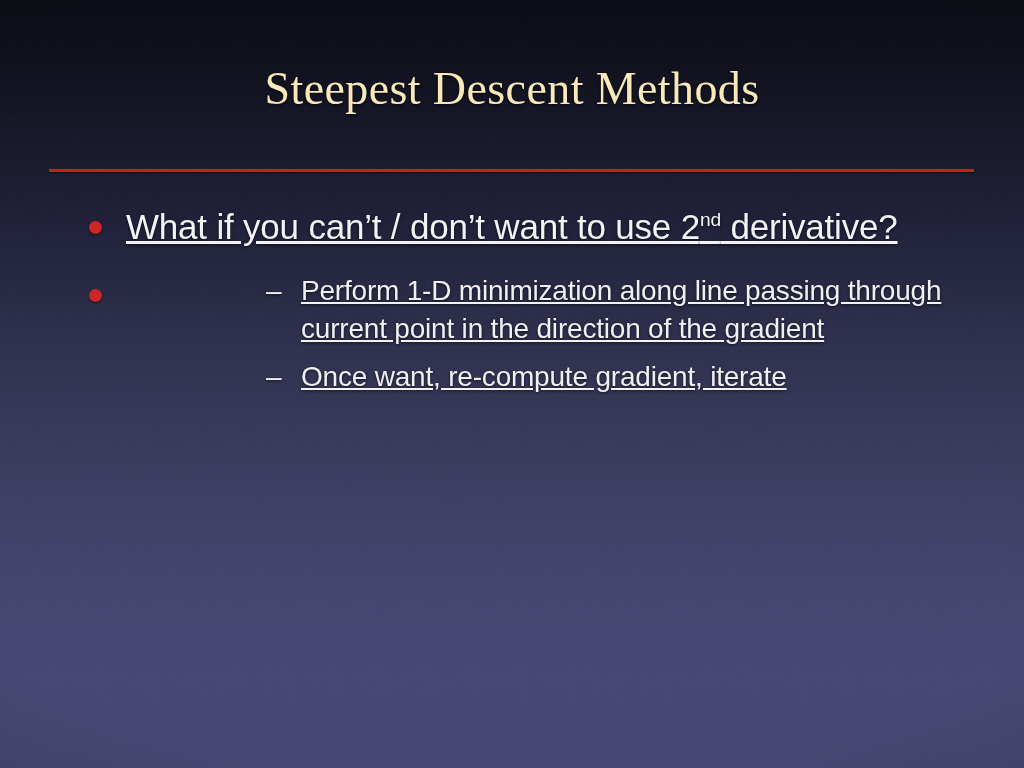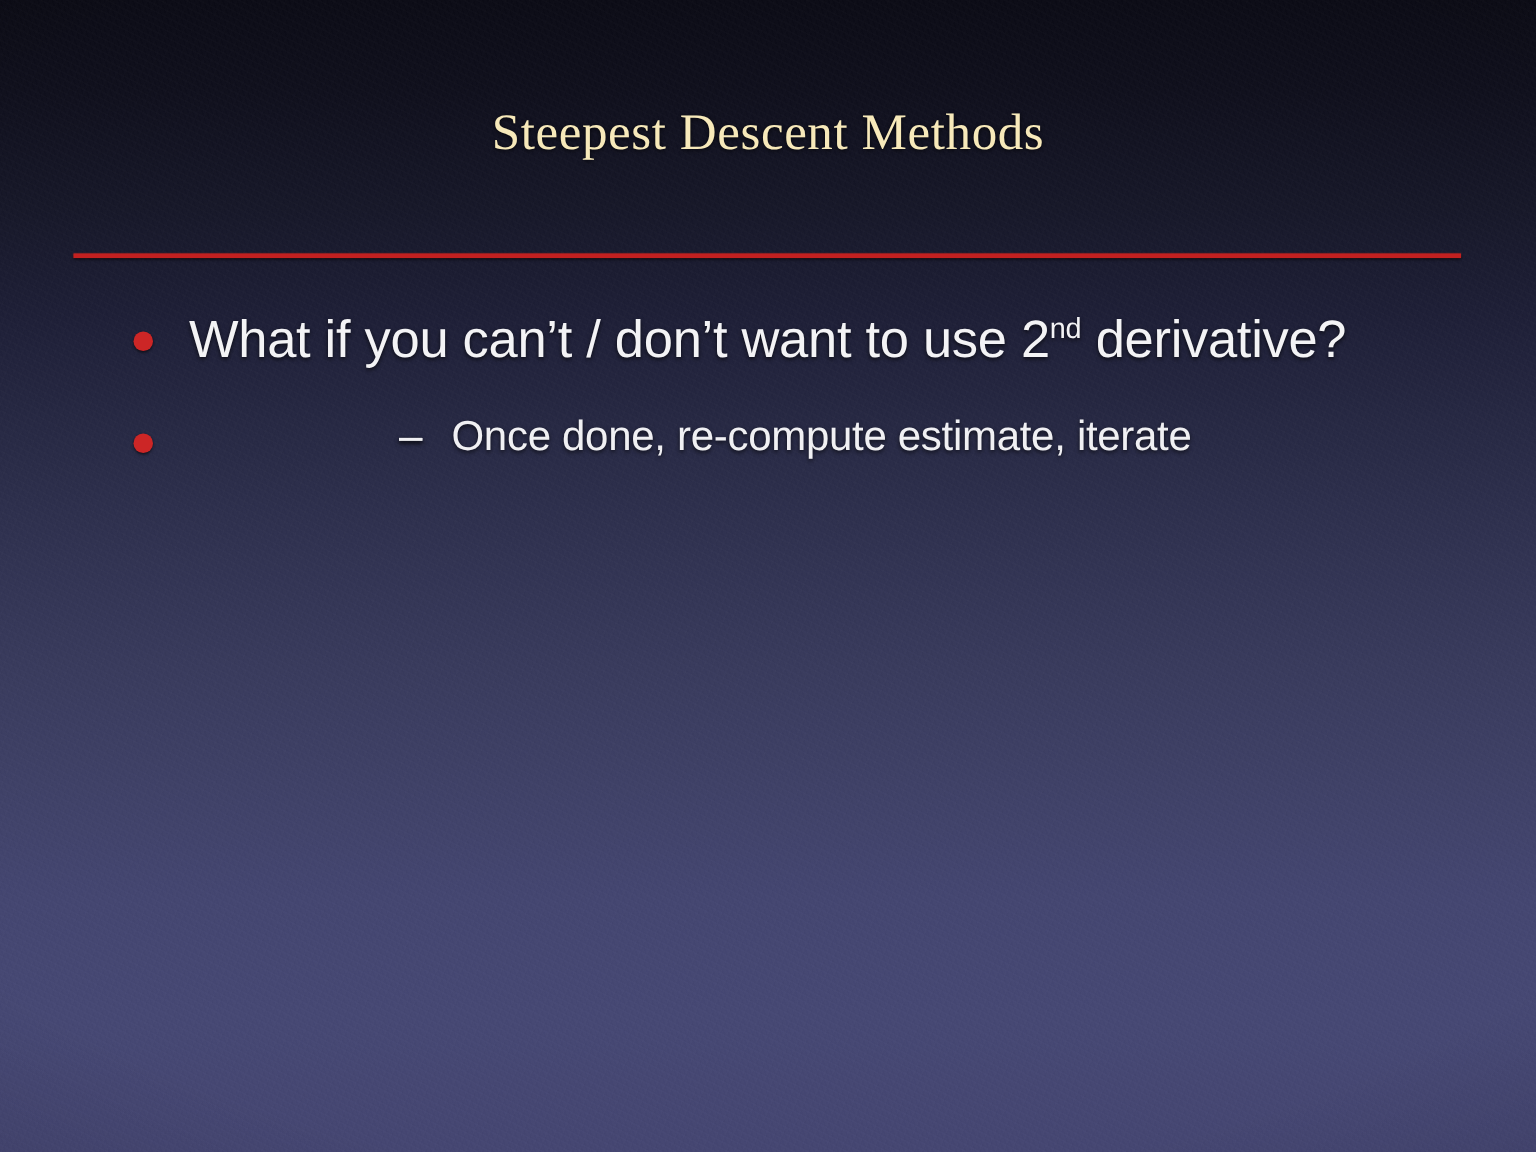--- a/index.html
+++ b/index.html
@@ -83,21 +83,21 @@
   }
 
   
   .title {
     position: absolute;
     top: 62px;
     left: 0;
     width: 1024px;
     text-align: center;
     font-family: "Liberation Serif", "DejaVu Serif", serif;
-    font-size: 34px;
+    font-size: 46px;
     line-height: 54px;
     color: #f7e9ba;
     letter-spacing: 0.4px;
     text-shadow: 0 1px 3px rgba(0,0,0,0.75);
     white-space: nowrap;
   }
 
   
   .rule {
     position: absolute;
@@ -121,20 +121,21 @@
   .bullet {
     position: relative;
     padding-left: 126px;
     margin-bottom: 22px;
     font-family: "Liberation Sans", "DejaVu Sans", sans-serif;
     font-size: 35px;
     line-height: 46px;
     color: #f3f3f5;
     letter-spacing: -0.2px;
     text-shadow: 0 1px 3px rgba(0,0,0,0.65);
+    text-decoration: underline;
   }
 
   .bullet .dot {
     position: absolute;
     left: 89px;
     top: 17px;
     width: 13px;
     height: 13px;
     border-radius: 50%;
     background: #cc2626;
@@ -201,23 +202,24 @@
         <span class="txt"><span>What if you can’t / don’t want to use 2</span><sup class="ord">nd</sup><span> derivative?</span></span>
       </div>
 
 
       <div class="bullet">
         <span class="dot"></span>
 
         <div class="subwrap">
           <div class="subbullet">
             <span class="dash">–</span>
+            <span class="txt">Perform 1-D minimization along line passing through current point in the direction of the gradient</span>
           </div>
           <div class="subbullet">
             <span class="dash">–</span>
-            <span class="txt">Once done, re-compute estimate, iterate</span>
+            <span class="txt">Once want, re-compute gradient, iterate</span>
           </div>
         </div>
       </div>
 
     </div>
   </div>
 </div>
 
 </body></html>

